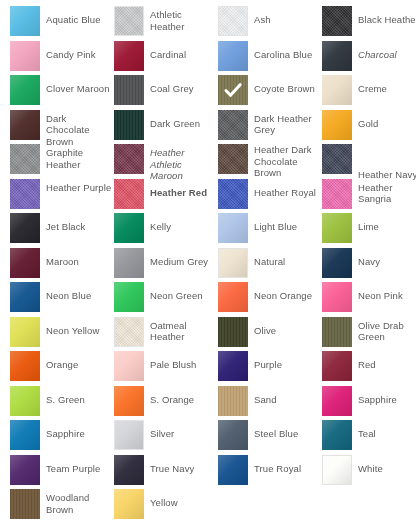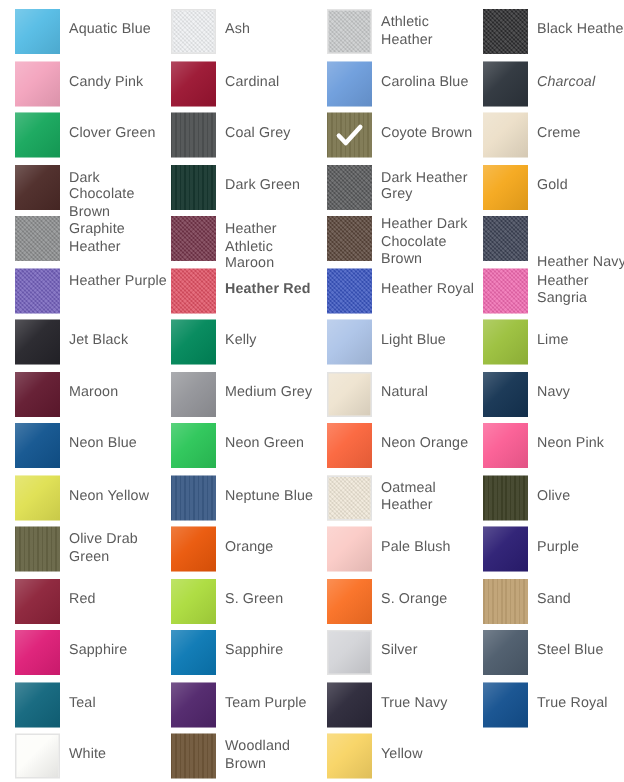--- a/index.html
+++ b/index.html
@@ -89,28 +89,28 @@
 </head>
 <body style="background: rgb(255, 255, 255);">
 
 <div id="color-picker">
   <div class="swatch-grid">
       <div class="swatch-option">
         <div class="swatch-chip tex-sheen" style="background-color: rgb(85, 188, 229);"></div>
         <span class="swatch-label" style="color: rgb(91, 91, 91);">Aquatic Blue</span>
       </div>
       <div class="swatch-option">
+        <div class="swatch-chip tex-heather bordered" style="background-color: rgb(200, 202, 203);"></div>
+        <span class="swatch-label two-line" style="color: rgb(91, 91, 91);">Athletic Heather</span>
+      </div>
+      <div class="swatch-option">
         <div class="swatch-chip tex-heather bordered" style="background-color: rgb(238, 240, 242);"></div>
         <span class="swatch-label" style="color: rgb(91, 91, 91);">Ash</span>
       </div>
       <div class="swatch-option">
-        <div class="swatch-chip tex-heather bordered" style="background-color: rgb(200, 202, 203);"></div>
-        <span class="swatch-label two-line" style="color: rgb(91, 91, 91);">Athletic Heather</span>
-      </div>
-      <div class="swatch-option">
         <div class="swatch-chip tex-heather" style="background-color: rgb(46, 46, 48);"></div>
         <span class="swatch-label" style="color: rgb(91, 91, 91);">Black Heather</span>
       </div>
       <div class="swatch-option">
         <div class="swatch-chip tex-sheen" style="background-color: rgb(243, 163, 189);"></div>
         <span class="swatch-label" style="color: rgb(91, 91, 91);">Candy Pink</span>
       </div>
       <div class="swatch-option">
         <div class="swatch-chip tex-sheen" style="background-color: rgb(155, 20, 49);"></div>
         <span class="swatch-label" style="color: rgb(91, 91, 91);">Cardinal</span>
@@ -118,21 +118,21 @@
       <div class="swatch-option">
         <div class="swatch-chip tex-sheen" style="background-color: rgb(109, 157, 220);"></div>
         <span class="swatch-label" style="color: rgb(91, 91, 91);">Carolina Blue</span>
       </div>
       <div class="swatch-option">
         <div class="swatch-chip tex-sheen" style="background-color: rgb(45, 52, 60);"></div>
         <span class="swatch-label" style="color: rgb(91, 91, 91); font-style: italic;">Charcoal</span>
       </div>
       <div class="swatch-option">
         <div class="swatch-chip tex-sheen" style="background-color: rgb(22, 167, 92);"></div>
-        <span class="swatch-label" style="color: rgb(91, 91, 91);">Clover Green</span>
+        <span class="swatch-label" style="color: rgb(91, 91, 91);">Clover Maroon</span>
       </div>
       <div class="swatch-option">
         <div class="swatch-chip tex-fabric" style="background-color: rgb(78, 81, 82);"></div>
         <span class="swatch-label" style="color: rgb(91, 91, 91);">Coal Grey</span>
       </div>
       <div class="swatch-option selected" aria-selected="true">
         <div class="swatch-chip tex-fabric" style="background-color: rgb(124, 118, 80);">
           <span class="check">
             <svg viewBox="0 0 24 24" aria-hidden="true">
               <path d="M3.5 12.6 L9 18.4 L20.6 5.6" fill="none" stroke="#ffffff" stroke-width="3.6" stroke-linecap="round" stroke-linejoin="round"></path>
@@ -160,21 +160,21 @@
       <div class="swatch-option">
         <div class="swatch-chip tex-sheen" style="background-color: rgb(245, 168, 28);"></div>
         <span class="swatch-label" style="color: rgb(91, 91, 91);">Gold</span>
       </div>
       <div class="swatch-option">
         <div class="swatch-chip tex-heather" style="background-color: rgb(139, 141, 142);"></div>
         <span class="swatch-label two-line" style="color: rgb(91, 91, 91);">Graphite Heather</span>
       </div>
       <div class="swatch-option">
         <div class="swatch-chip tex-heather" style="background-color: rgb(116, 53, 74);"></div>
-        <span class="swatch-label two-line" style="color: rgb(91, 91, 91);">Heather Athletic Maroon</span>
+        <span class="swatch-label two-line" style="color: rgb(91, 91, 91); font-style: italic;">Heather Athletic Maroon</span>
       </div>
       <div class="swatch-option">
         <div class="swatch-chip tex-heather" style="background-color: rgb(90, 70, 59);"></div>
         <span class="swatch-label three-line" style="color: rgb(91, 91, 91);">Heather Dark Chocolate Brown</span>
       </div>
       <div class="swatch-option">
         <div class="swatch-chip tex-heather" style="background-color: rgb(61, 67, 85);"></div>
         <span class="swatch-label" style="color: rgb(91, 91, 91); margin-top: 17px;">Heather Navy</span>
       </div>
       <div class="swatch-option">
@@ -237,24 +237,20 @@
         <div class="swatch-chip tex-sheen" style="background-color: rgb(251, 101, 60);"></div>
         <span class="swatch-label" style="color: rgb(91, 91, 91);">Neon Orange</span>
       </div>
       <div class="swatch-option">
         <div class="swatch-chip tex-sheen" style="background-color: rgb(251, 93, 148);"></div>
         <span class="swatch-label" style="color: rgb(91, 91, 91);">Neon Pink</span>
       </div>
       <div class="swatch-option">
         <div class="swatch-chip tex-sheen" style="background-color: rgb(223, 224, 81);"></div>
         <span class="swatch-label" style="color: rgb(91, 91, 91);">Neon Yellow</span>
-      </div>
-      <div class="swatch-option">
-        <div class="swatch-chip tex-fabric" style="background-color: rgb(59, 91, 134);"></div>
-        <span class="swatch-label" style="color: rgb(91, 91, 91);">Neptune Blue</span>
       </div>
       <div class="swatch-option">
         <div class="swatch-chip tex-heather bordered" style="background-color: rgb(239, 231, 215);"></div>
         <span class="swatch-label two-line" style="color: rgb(91, 91, 91);">Oatmeal Heather</span>
       </div>
       <div class="swatch-option">
         <div class="swatch-chip tex-fabric" style="background-color: rgb(63, 66, 40);"></div>
         <span class="swatch-label" style="color: rgb(91, 91, 91);">Olive</span>
       </div>
       <div class="swatch-option">

